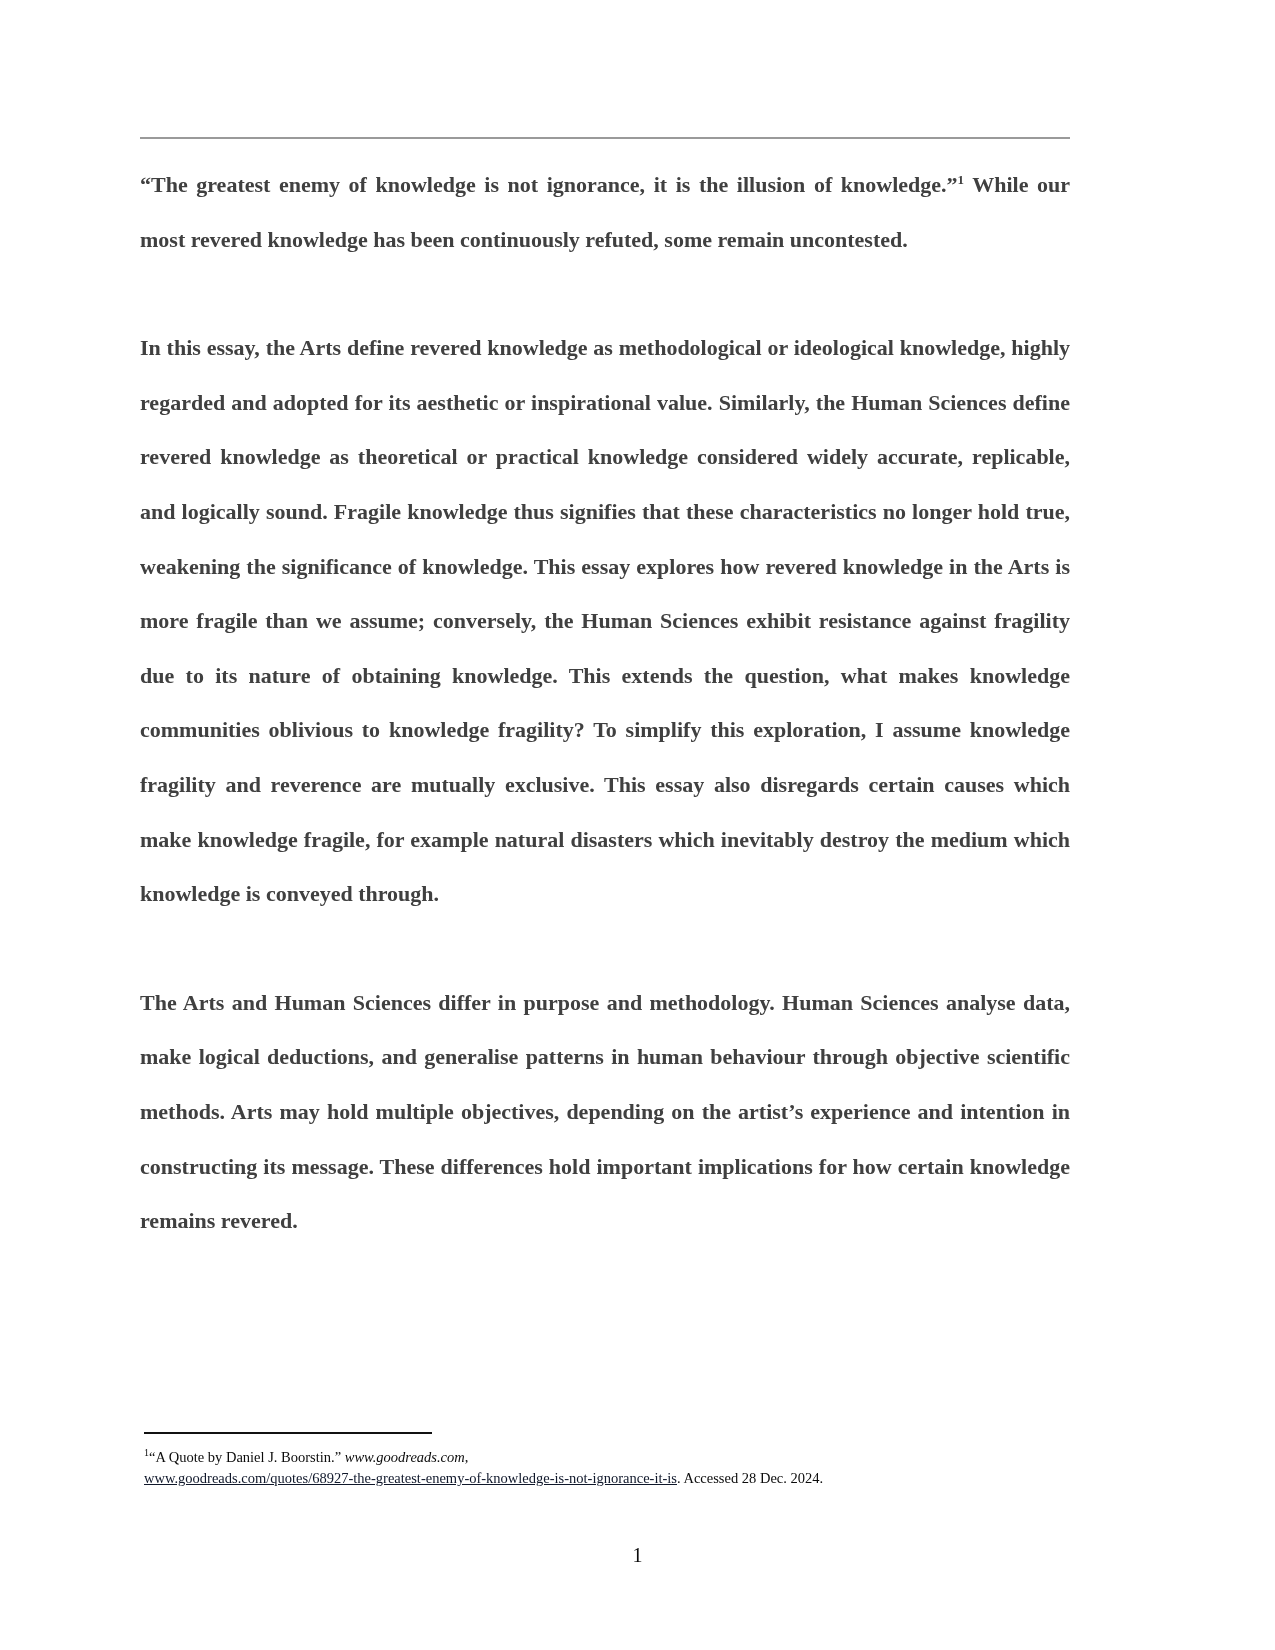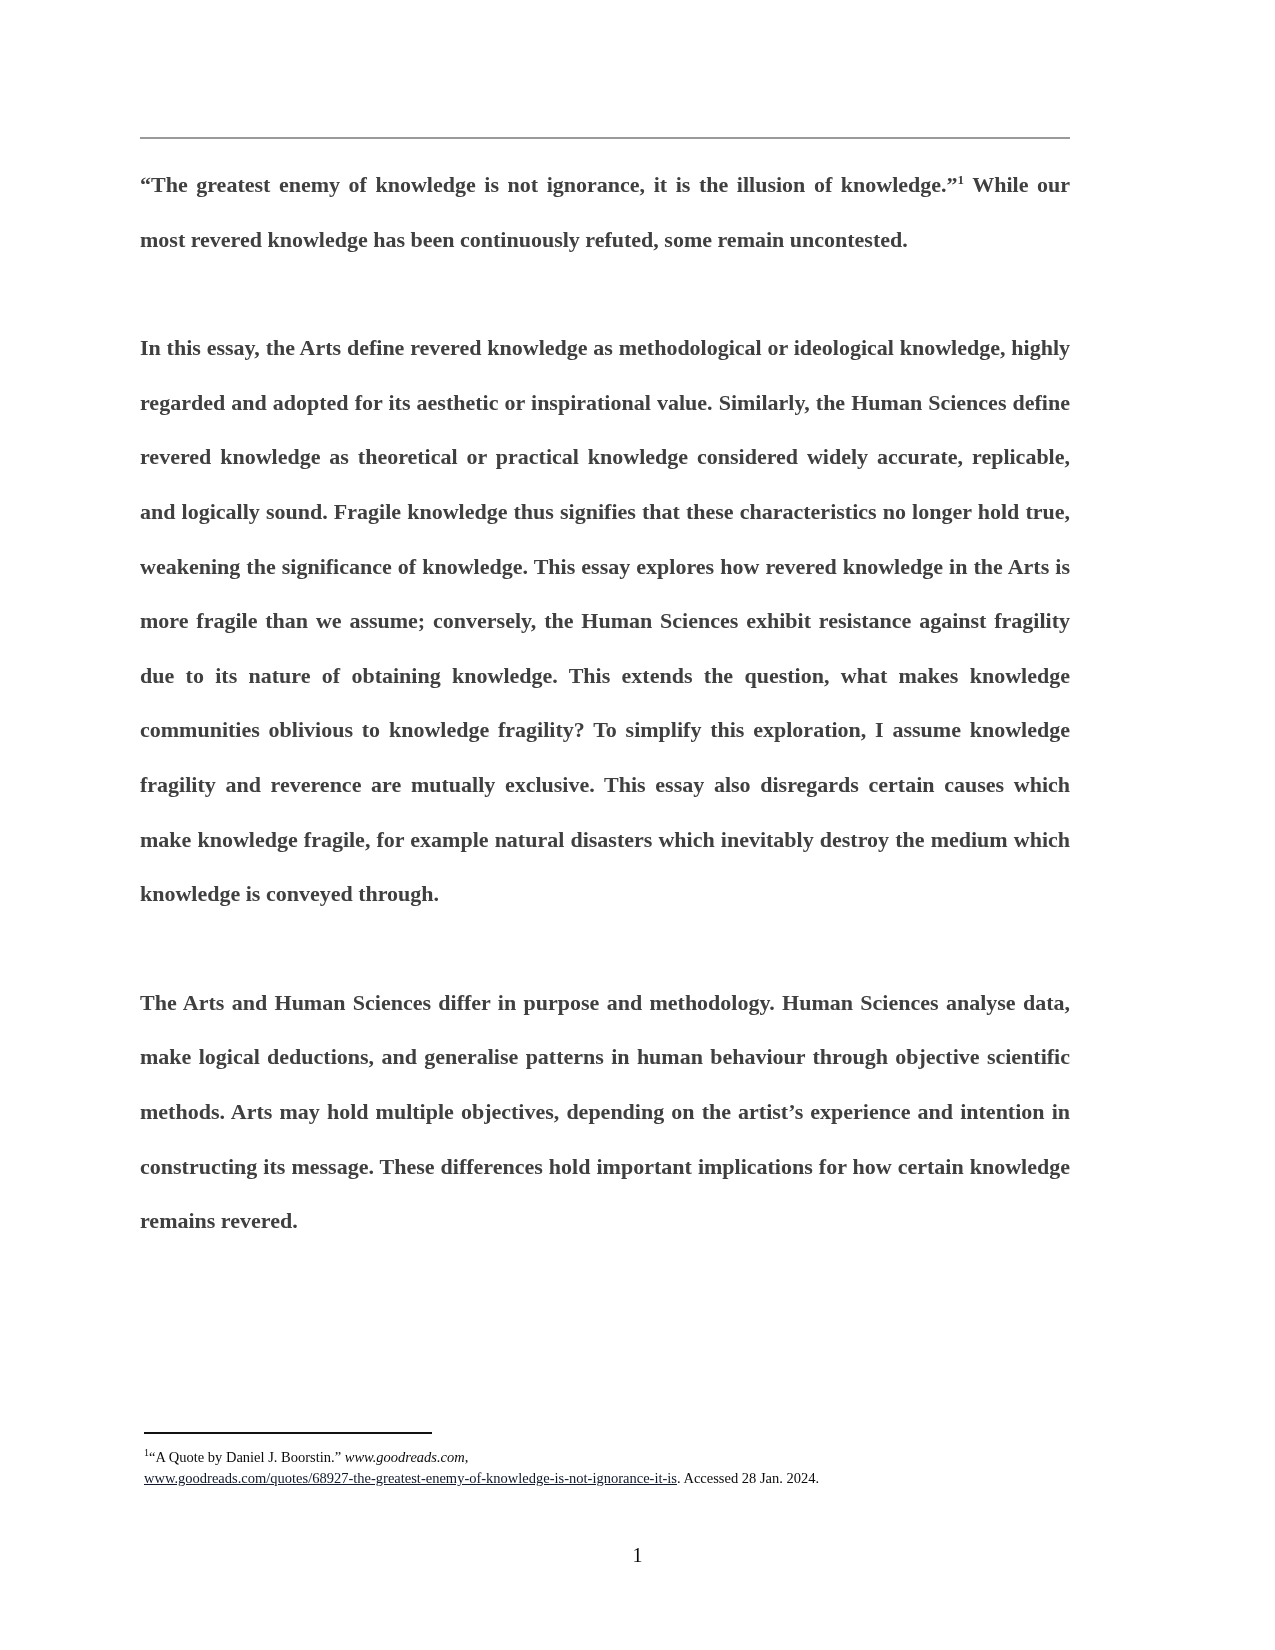--- a/index.html
+++ b/index.html
@@ -126,18 +126,18 @@
     <p class="para gap-after"><span>“The greatest enemy of knowledge is not ignorance, it is the illusion of knowledge.”</span><sup class="fn-ref">1</sup><span> While our most revered knowledge has been continuously refuted, some remain uncontested.</span></p>
 
     <p class="para gap-after">In this essay, the Arts define revered knowledge as methodological or ideological knowledge, highly regarded and adopted for its aesthetic or inspirational value. Similarly, the Human Sciences define revered knowledge as theoretical or practical knowledge considered widely accurate, replicable, and logically sound. Fragile knowledge thus signifies that these characteristics no longer hold true, weakening the significance of knowledge. This essay explores how revered knowledge in the Arts is more fragile than we assume; conversely, the Human Sciences exhibit resistance against fragility due to its nature of obtaining knowledge. This extends the question, what makes knowledge communities oblivious to knowledge fragility? To simplify this exploration, I assume knowledge fragility and reverence are mutually exclusive. This essay also disregards certain causes which make knowledge fragile, for example natural disasters which inevitably destroy the medium which knowledge is conveyed through.</p>
 
     <p class="para para-last">The Arts and Human Sciences differ in purpose and methodology. Human Sciences analyse data, make logical deductions, and generalise patterns in human behaviour through objective scientific methods. Arts may hold multiple objectives, depending on the artist’s experience and intention in constructing its message. These differences hold important implications for how certain knowledge remains revered.</p>
 
   </div>
 
   <div class="footnote-area">
     <div class="footnote-rule"></div>
-    <div class="footnote-text"><sup>1</sup><span>“A Quote by Daniel J. Boorstin.” </span><span class="fn-italic">www.goodreads.com</span><span>,</span><br><a class="fn-link" href="#">www.goodreads.com/quotes/68927-the-greatest-enemy-of-knowledge-is-not-ignorance-it-is</a><span>. Accessed 28 Jan. 2024.</span></div>
+    <div class="footnote-text"><sup>1</sup><span>“A Quote by Daniel J. Boorstin.” </span><span class="fn-italic">www.goodreads.com</span><span>,</span><br><a class="fn-link" href="#">www.goodreads.com/quotes/68927-the-greatest-enemy-of-knowledge-is-not-ignorance-it-is</a><span>. Accessed 28 Dec. 2024.</span></div>
   </div>
 
   <div class="page-number">1</div>
 
 </div>
 
 </body></html>

